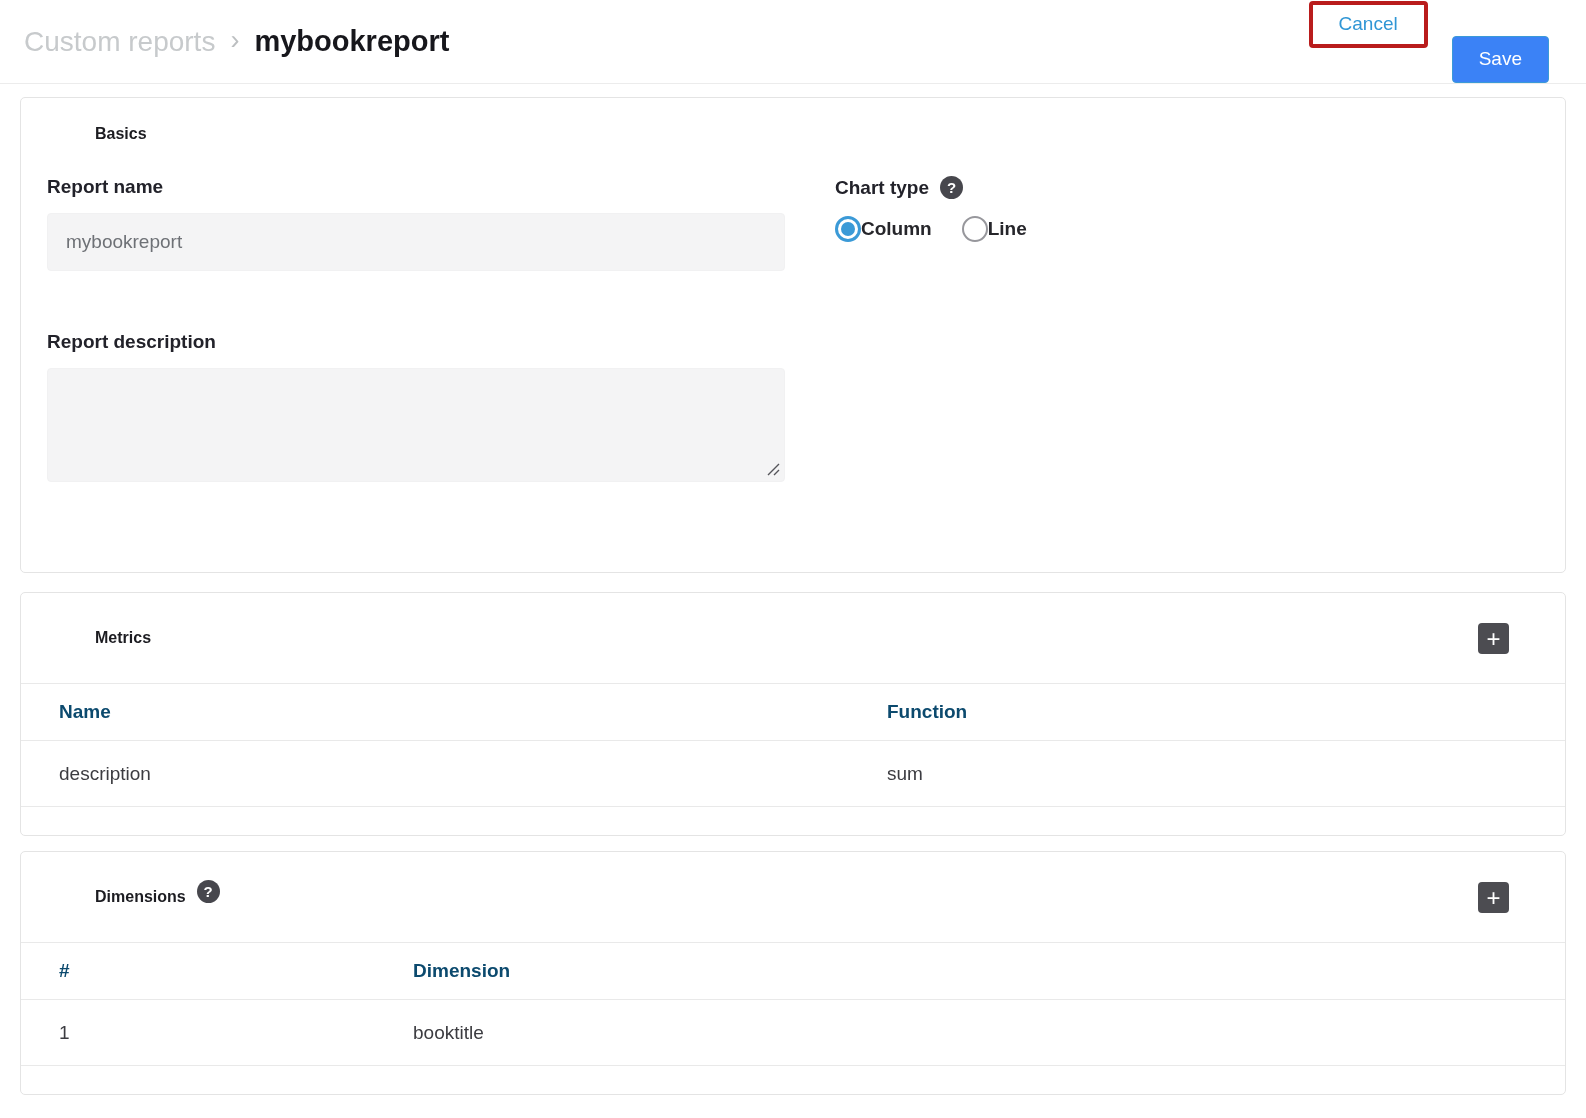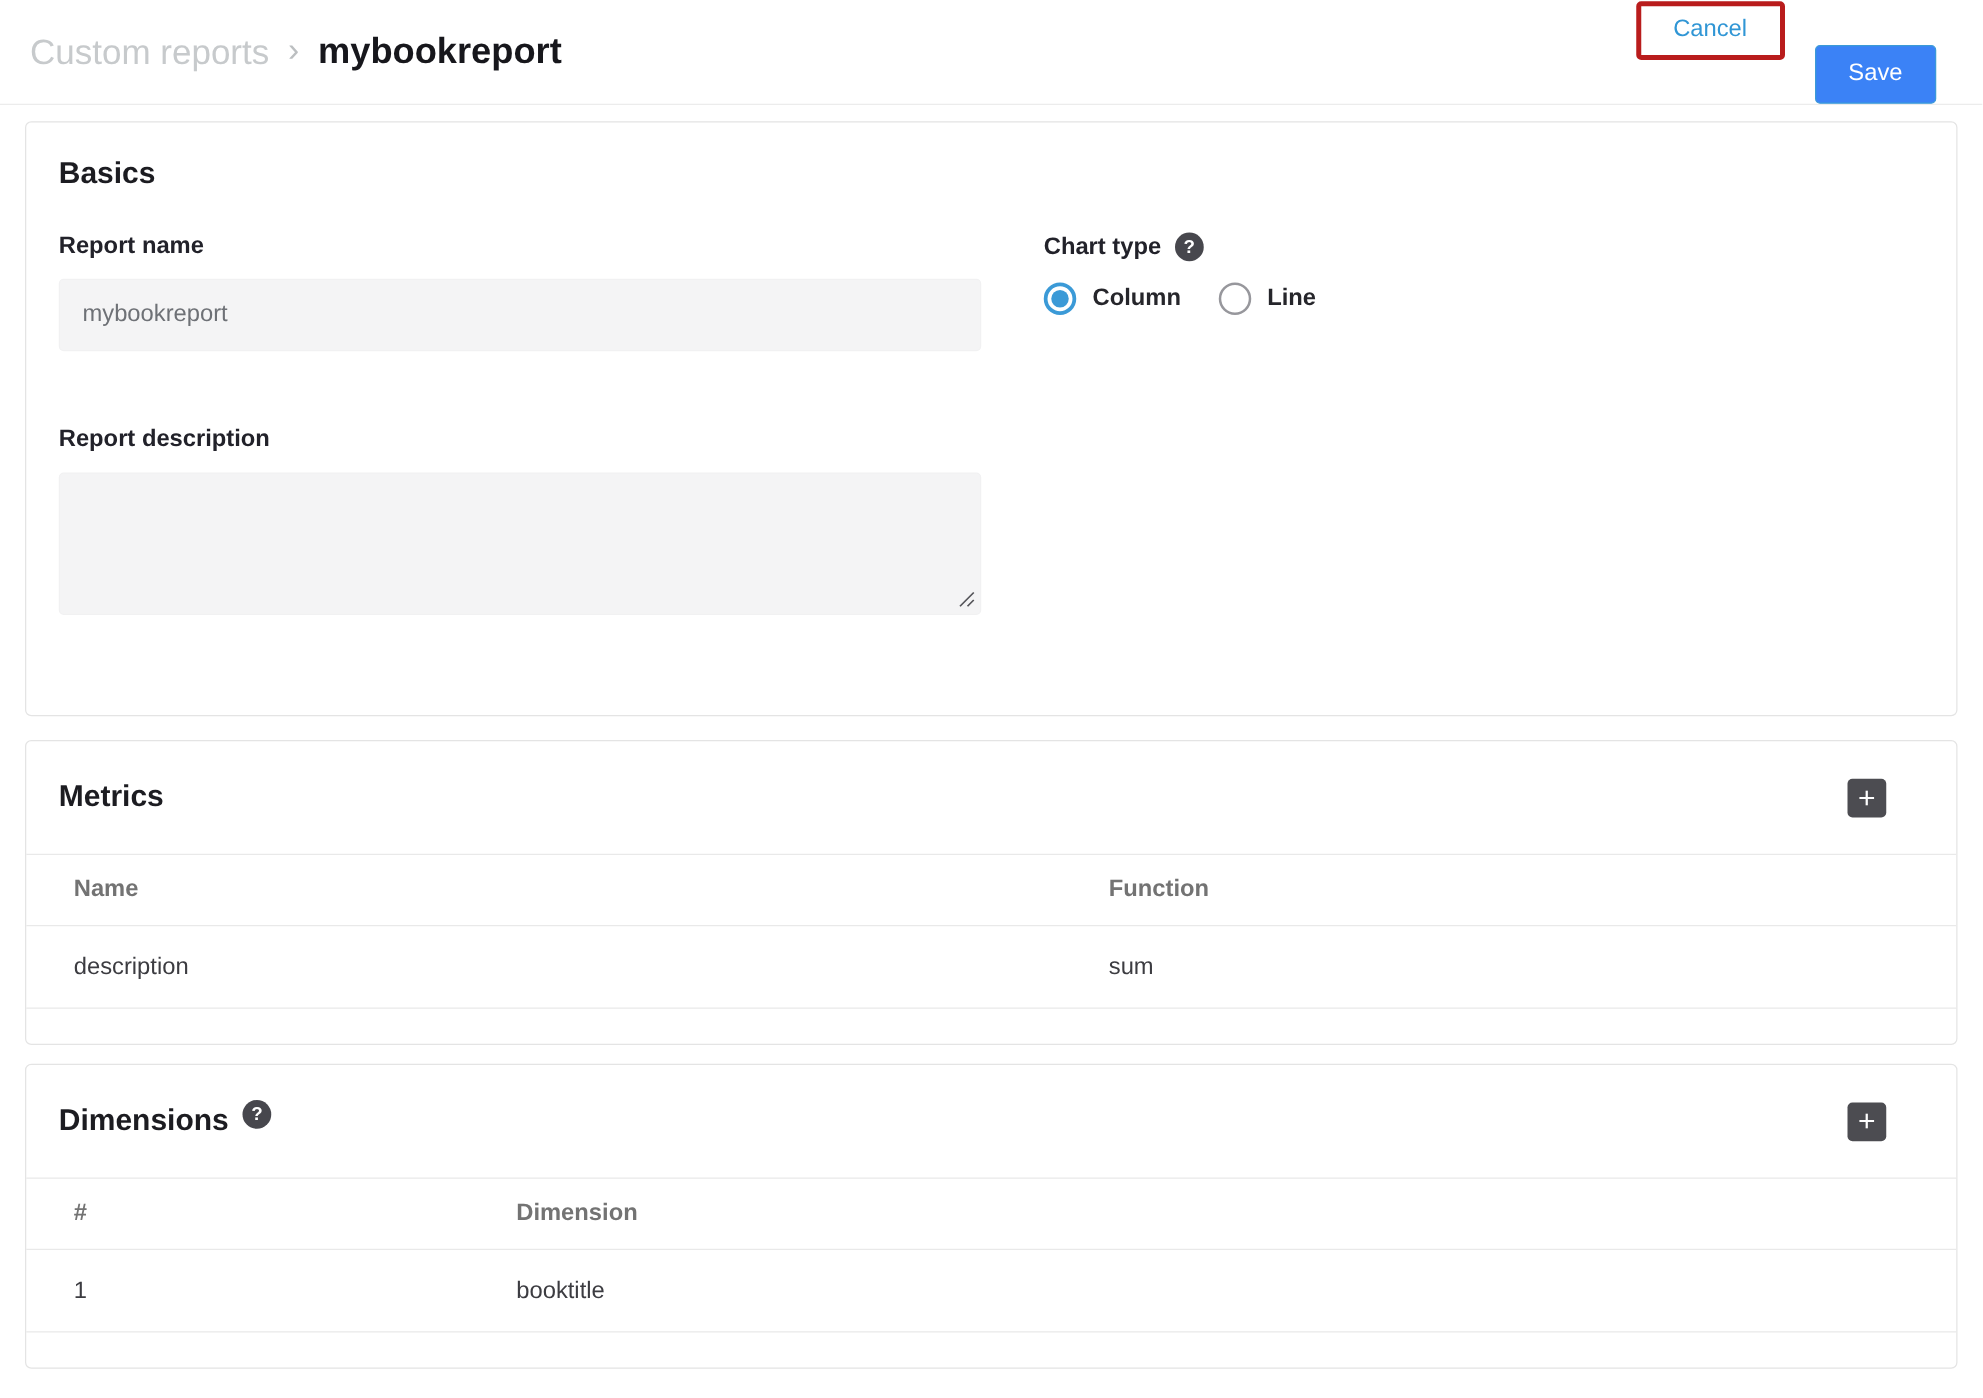--- a/index.html
+++ b/index.html
@@ -28,21 +28,21 @@
     font-family: inherit; cursor: pointer; padding: 0 26px;
   }
   .btn-cancel { background: #fff; border: 4px solid #b91c1c; color: #3096d5; }
   .btn-save   { background: #3b82f6; border: 1px solid #3b9ad7; color: #fff; margin-top: 35px; }
 
   
   .card {
     margin: 0 20px; background: #fff;
     border: 1px solid #e4e4e4; border-radius: 5px;
   }
-  .section-title { font-size: 24px; font-weight: bold; color: #1c1c21; }
+  .section-title { font-size: 16px; font-weight: bold; color: #1c1c21; margin-left: 48px; }
 
   
   .card-basics { margin-top: 13px; height: 476px; padding: 27px 26px 0; }
   .basics-grid { display: flex; margin-top: 33px; }
   .basics-left { width: 738px; }
   .basics-right { margin-left: 50px; }
   .field-label {
     font-size: 19px; font-weight: bold; color: #22222a;
     margin-bottom: 15px; display: flex; align-items: center;
   }
@@ -63,21 +63,21 @@
   .resize-grip { position: absolute; right: 5px; bottom: 6px; pointer-events: none; }
 
   .help-icon {
     width: 23px; height: 23px; border-radius: 50%;
     background: #47474d; color: #fff;
     font-size: 15px; font-weight: bold;
     display: inline-flex; align-items: center; justify-content: center;
     margin-left: 11px; cursor: pointer;
   }
   .radio-row { display: flex; align-items: center; gap: 30px; margin-top: 17px; }
-  .radio-option { display: flex; align-items: center; gap: 13px; cursor: pointer; }
+  .radio-option { display: flex; align-items: center; cursor: pointer; }
   .radio {
     width: 26px; height: 26px; border-radius: 50%;
     border: 2px solid #97979c; background: #fff; position: relative; flex: none;
   }
   .radio.checked { border: 3px solid #3b9ad7; }
   .radio.checked::after {
     content: ""; position: absolute; inset: 3px;
     border-radius: 50%; background: #3b9ad7;
   }
   .radio-label { font-size: 19px; font-weight: bold; color: #26262b; }
@@ -97,21 +97,21 @@
     background: #4c4c51; color: #fff; cursor: pointer;
     font-size: 24px; line-height: 29px; font-family: inherit;
     display: flex; align-items: center; justify-content: center; padding: 0;
   }
   .table { padding-bottom: 28px; }
   .trow {
     display: flex; align-items: center;
     padding-left: 38px; border-bottom: 1px solid #e9e9e9;
     font-size: 19px; color: #3c3c41;
   }
-  .trow.thead { height: 57px; font-weight: bold; color: #737373; }
+  .trow.thead { height: 57px; font-weight: bold; color: #0c4a6e; }
   .trow.tbody-row { height: 66px; }
   .col-metrics-1 { width: 816px; flex: none; }
   .col-metrics-2 { flex: 1; margin-left: 12px; }
   .col-dims-1 { width: 354px; flex: none; }
   .col-dims-2 { flex: 1; }
 </style>
 </head>
 <body>
 
 <header class="topbar">

